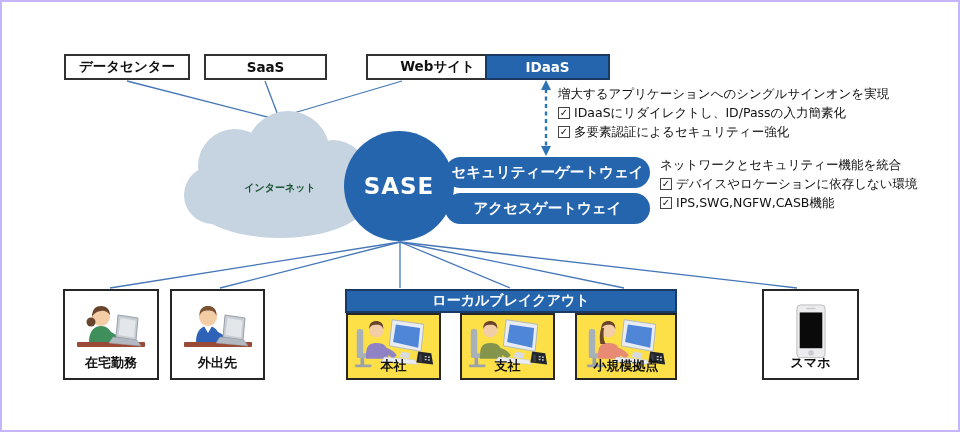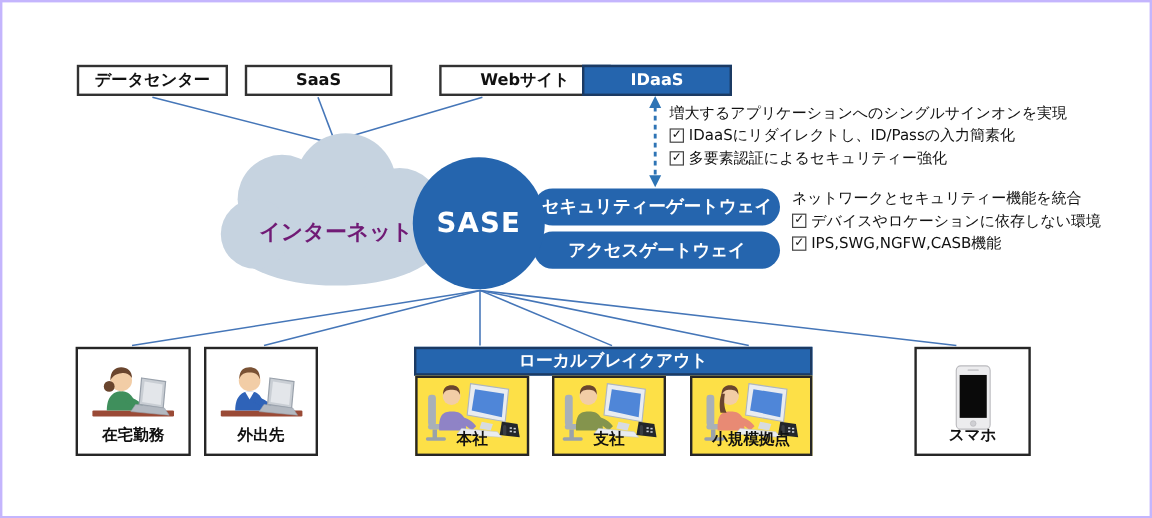--- a/index.html
+++ b/index.html
@@ -18,21 +18,21 @@
   .node { position:absolute; height:26px; background:#fff; border:2px solid #323232;
           display:flex; align-items:center; justify-content:center;
           font-size:13.5px; font-weight:bold; color:#111; z-index:3; }
   #nd-datacenter { left:62px;  top:52px; width:126px; }
   #nd-saas       { left:202px; top:52px; width:123px; }
   #nd-website    { left:339px; top:52px; width:143px;margin-left:25px; }
   #nd-idaas      { left:483px; top:52px; width:125px; background:var(--primary_blue);
                    border-color:#1b3a63; color:#fff; }
 
   .cloud-label { position:absolute; left:203px; top:179px; width:150px; text-align:center;
-                 font-size:18px; font-weight:bold; color:#701a75; z-index:1; }
+                 font-size:10px; font-weight:bold; color:#14532d; z-index:1; }
 
   .sase-circle { position:absolute; left:342px; top:129px; width:110px; height:110px;
                  border-radius:50%; background:var(--primary_blue); color:#fff;
                  display:flex; align-items:center; justify-content:center;
                  font-size:23px; font-weight:bold; letter-spacing:1px; z-index:2; }
 
   .pill { position:absolute; left:443px; width:205px; height:31px; border-radius:16px;
           background:var(--primary_blue); color:#fff; display:flex; align-items:center;
           justify-content:center; font-size:14.5px; font-weight:bold; z-index:1; }
   #gw-security { top:155px; }

